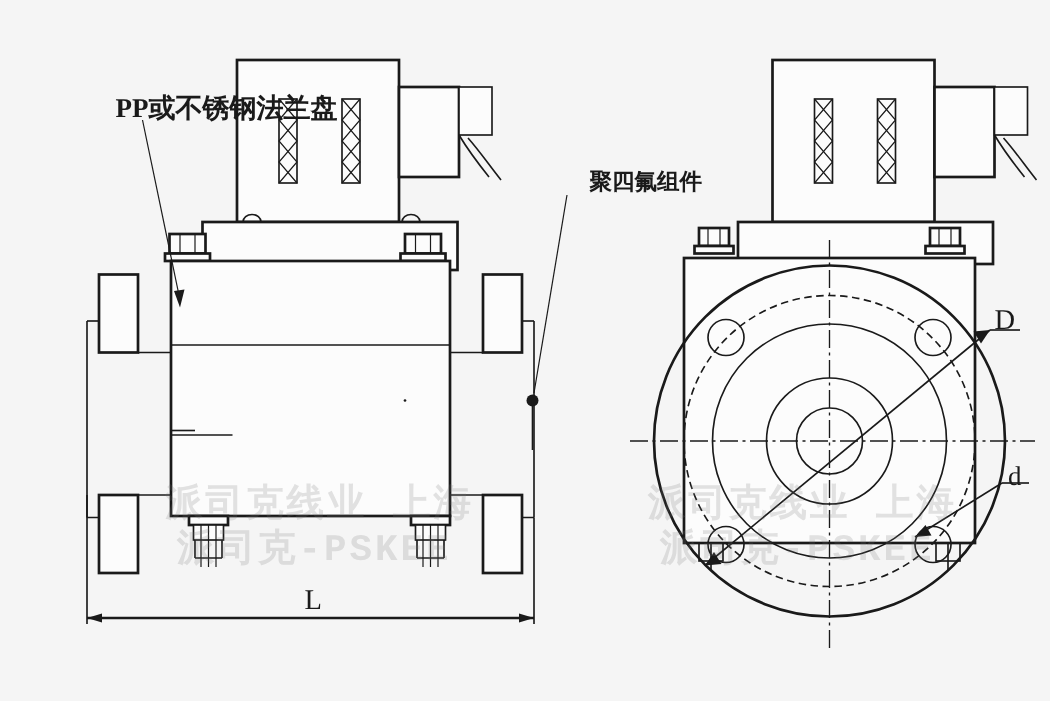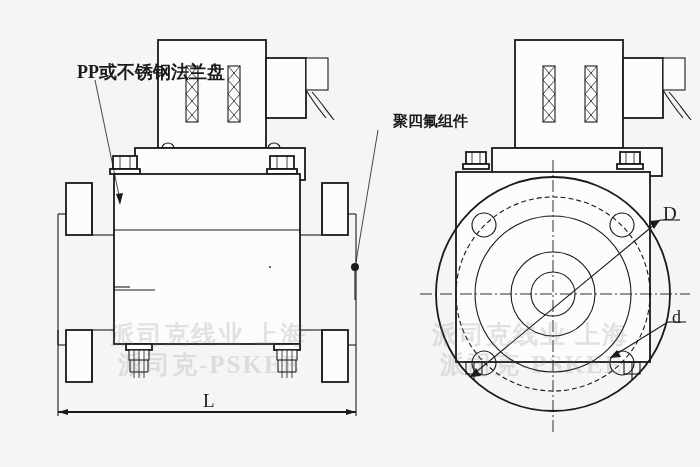--- a/index.html
+++ b/index.html
@@ -18,21 +18,21 @@
     white-space:nowrap;
     font-weight:700;
   }
   #label-flange{left:33px;top:60px;font-size:18px;letter-spacing:0px;margin-left:44px;}
   #label-ptfe{left:350px;top:112px;font-size:15px;margin-left:43px;}
   #label-L{left:203px;top:390px;font-size:19px;font-weight:400;font-family:"Liberation Serif",serif;}
   #label-D{left:663px;top:203px;font-size:19px;font-weight:400;}
   #label-d{left:672px;top:307px;font-size:18px;font-weight:400;}
   .wm{
     position:absolute;
-    font-family:Liberation Serif, serif;
+    font-family:Liberation Mono, monospace;
     font-weight:700;
     color:rgba(120,120,120,0.20);
     white-space:nowrap;
     pointer-events:none;
     letter-spacing:2px;
   }
   #wm1{left:110px;top:318px;font-size:25px;}
   #wm2{left:118px;top:348px;font-size:25px;}
   #wm3{left:432px;top:318px;font-size:25px;}
   #wm4{left:440px;top:348px;font-size:25px;}

